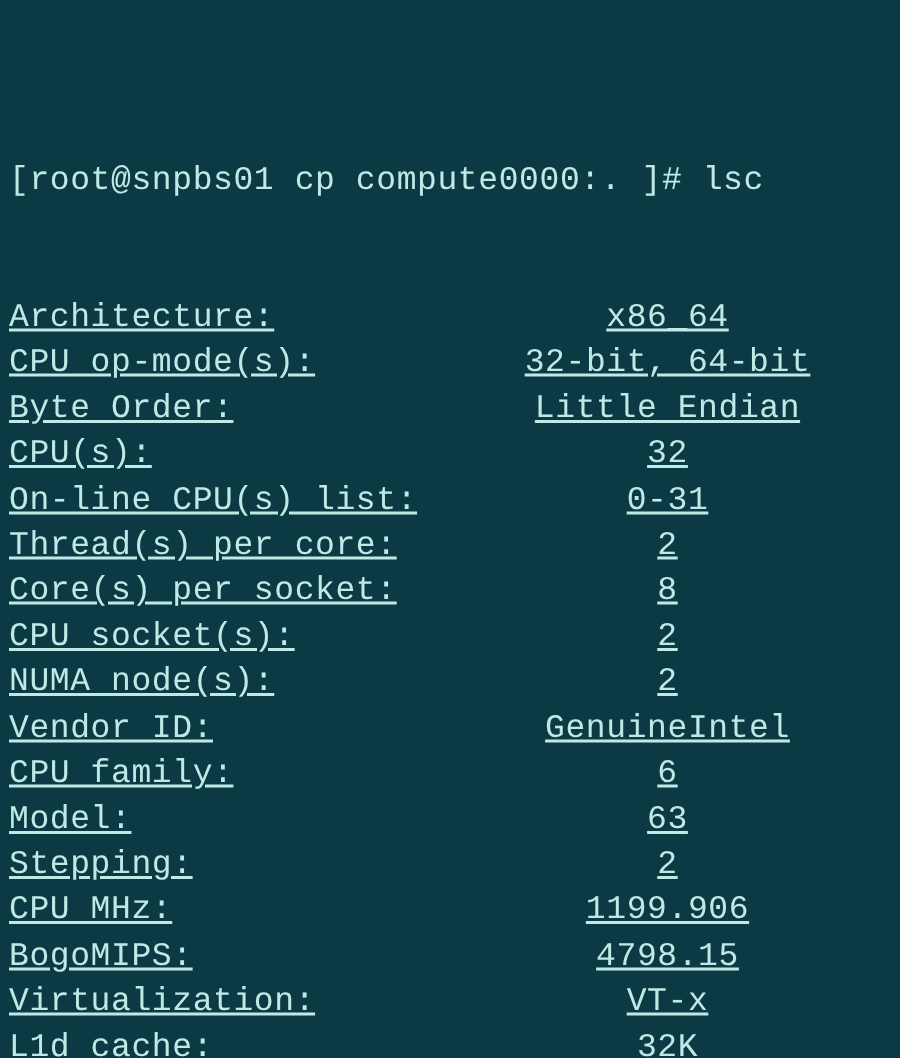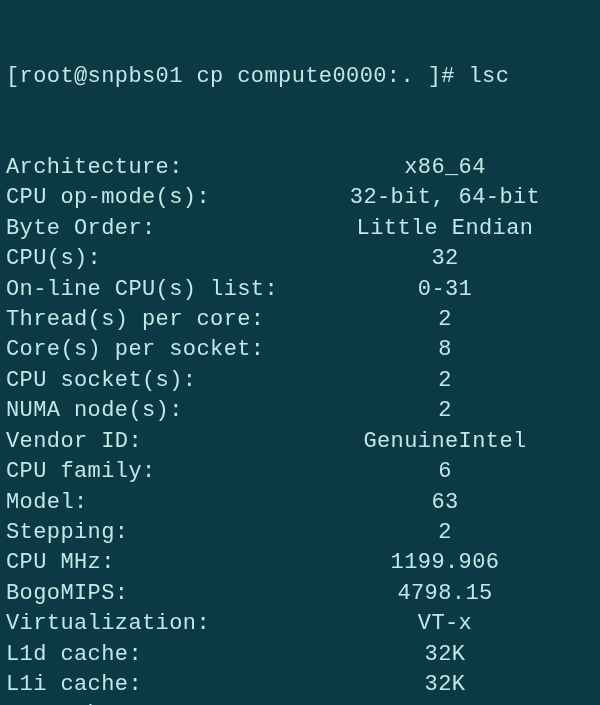--- a/index.html
+++ b/index.html
@@ -15,35 +15,37 @@
     font-size: 22px;
     line-height: 30.4px;
     color: #bfe9e5;
     padding: 1px 6px 0 6px;
     white-space: pre;
     letter-spacing: 0.4px;
     position: relative;
   }
   .row {
     display: flex;
+    text-decoration: underline;
   }
   .label {
     display: inline-block;
     width: 290px;
     flex: 0 0 290px;
   }
   .value {
     display: inline-block;
     flex: 1;
     text-align: center;
   }
   .prompt-line {
     color: #bfe9e5;
     overflow: hidden;
     white-space: nowrap;
+    margin-top: 44px;
   }
 </style>
 </head>
 <body>
 
 <div class="terminal">
   <div class="prompt-line">[root@snpbs01 cp compute0000:. ]# lsc</div>
   <div id="rows-container"><div class="row"><span class="label">Architecture:</span><span class="value">x86_64</span></div><div class="row"><span class="label">CPU op-mode(s):</span><span class="value">32-bit, 64-bit</span></div><div class="row"><span class="label">Byte Order:</span><span class="value">Little Endian</span></div><div class="row"><span class="label">CPU(s):</span><span class="value">32</span></div><div class="row"><span class="label">On-line CPU(s) list:</span><span class="value">0-31</span></div><div class="row"><span class="label">Thread(s) per core:</span><span class="value">2</span></div><div class="row"><span class="label">Core(s) per socket:</span><span class="value">8</span></div><div class="row"><span class="label">CPU socket(s):</span><span class="value">2</span></div><div class="row"><span class="label">NUMA node(s):</span><span class="value">2</span></div><div class="row"><span class="label">Vendor ID:</span><span class="value">GenuineIntel</span></div><div class="row"><span class="label">CPU family:</span><span class="value">6</span></div><div class="row"><span class="label">Model:</span><span class="value">63</span></div><div class="row"><span class="label">Stepping:</span><span class="value">2</span></div><div class="row"><span class="label">CPU MHz:</span><span class="value">1199.906</span></div><div class="row"><span class="label">BogoMIPS:</span><span class="value">4798.15</span></div><div class="row"><span class="label">Virtualization:</span><span class="value">VT-x</span></div><div class="row"><span class="label">L1d cache:</span><span class="value">32K</span></div><div class="row"><span class="label">L1i cache:</span><span class="value">32K</span></div><div class="row"><span class="label">L2 cache:</span><span class="value">256K</span></div></div>
   
 </div>

